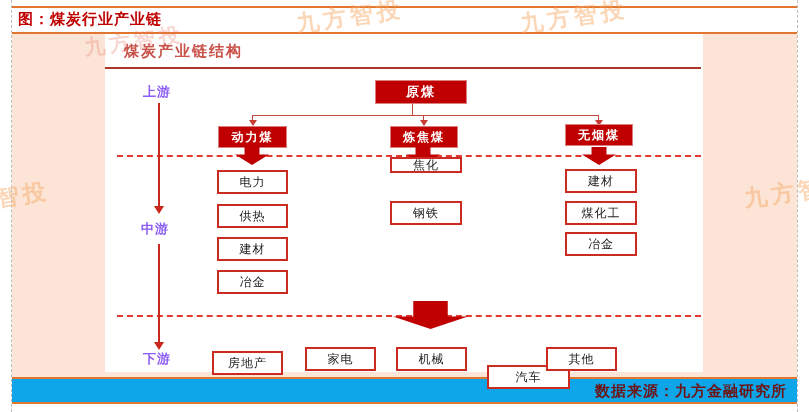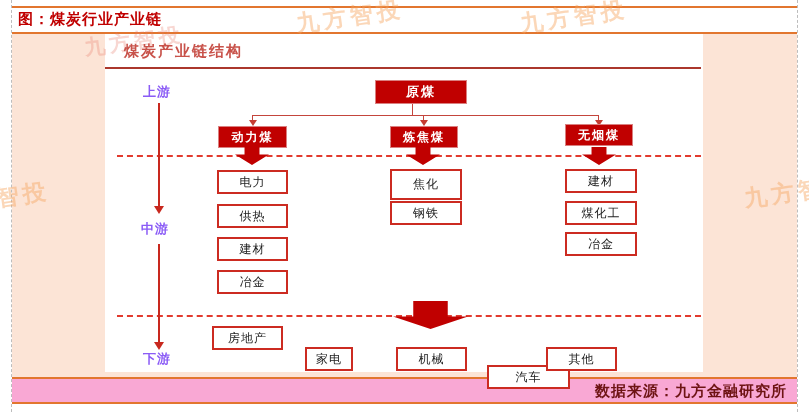--- a/index.html
+++ b/index.html
@@ -7,21 +7,21 @@
         font-family:"Liberation Sans","DejaVu Sans",sans-serif;}
   
   .vguide{position:absolute;top:0;height:412px;width:0;border-left:1px dashed #bdbdbd;z-index:0;}
   
   .title-bar{position:absolute;left:12px;top:6px;width:785px;height:28px;background:#ffffff;
              border-top:2px solid #e2762f;border-bottom:2px solid #e2762f;box-sizing:border-box;z-index:1;}
   .title-text{position:absolute;left:6px;top:2px;font-size:15px;font-weight:bold;color:#c00000;letter-spacing:1px;}
   
   .peach{position:absolute;left:12px;top:34px;width:785px;height:343px;background:#fce4d6;z-index:0;}
   
-  .footer-bar{position:absolute;left:12px;top:377px;width:785px;height:27px;background:#f9a8d4;
+  .footer-bar{position:absolute;left:12px;top:377px;width:785px;height:27px;background:#0ea5e9;
               border-top:2px solid #e2762f;border-bottom:2px solid #e2762f;box-sizing:border-box;z-index:1;}
   .footer-text{position:absolute;right:10px;top:3px;font-size:15px;font-weight:bold;color:#6e1414;letter-spacing:1px;}
   
   .panel{position:absolute;left:105px;top:34px;width:598px;height:338px;background:#ffffff;z-index:1;}
   .panel-header{position:absolute;left:110px;top:42px;font-size:15px;font-weight:bold;color:#c8524a;letter-spacing:2px;z-index:3;margin-left:14px;}
   .panel-rule{position:absolute;left:105px;top:67px;width:596px;height:2px;background:#ab372c;z-index:3;}
   
   .stage-label{position:absolute;font-size:13px;font-weight:bold;color:#8b5cf6;letter-spacing:1px;z-index:3;}
   .timeline{position:absolute;left:158px;width:2px;background:#c8281e;z-index:3;}
   .tl-head{position:absolute;left:154px;width:0;height:0;border-left:5px solid transparent;
@@ -99,32 +99,32 @@
   <div class="dashed-red" style="top:155px;"></div>
   <div class="arrow-sm" style="left:235px;top:147px;"></div>
   <div class="arrow-sm" style="left:406px;top:147px;"></div>
   <div class="arrow-sm" style="left:582px;top:147px;"></div>
 
   <div class="whitenode" style="left:217px;top:170px;width:71px;height:24px;">电力</div>
   <div class="whitenode" style="left:217px;top:204px;width:71px;height:24px;">供热</div>
   <div class="whitenode" style="left:217px;top:237px;width:71px;height:24px;">建材</div>
   <div class="whitenode" style="left:217px;top:270px;width:71px;height:24px;">冶金</div>
 
-  <div class="whitenode" style="left:390px;top:169px;width:72px;height:31px;">焦化</div>
+  <div class="whitenode" style="left:390px;top:157px;width:72px;height:16px;">焦化</div>
   <div class="whitenode" style="left:390px;top:201px;width:72px;height:24px;">钢铁</div>
 
   <div class="whitenode" style="left:565px;top:169px;width:72px;height:24px;">建材</div>
   <div class="whitenode" style="left:565px;top:201px;width:72px;height:24px;">煤化工</div>
   <div class="whitenode" style="left:565px;top:232px;width:72px;height:24px;">冶金</div>
 
   <div class="dashed-red" style="top:315px;"></div>
   <div class="arrow-lg"></div>
 
-  <div class="whitenode" style="left:212px;top:326px;width:71px;height:24px;">房地产</div>
-  <div class="whitenode" style="left:305px;top:347px;width:48px;height:24px;">家电</div>
+  <div class="whitenode" style="left:212px;top:351px;width:71px;height:24px;">房地产</div>
+  <div class="whitenode" style="left:305px;top:347px;width:71px;height:24px;">家电</div>
   <div class="whitenode" style="left:396px;top:347px;width:71px;height:24px;">机械</div>
   <div class="whitenode" style="left:487px;top:365px;width:83px;height:24px;">汽车</div>
   <div class="whitenode" style="left:546px;top:347px;width:71px;height:24px;">其他</div>
 
   <div class="footer-bar">
     <span class="footer-text">数据来源：九方金融研究所</span>
   </div>
 
 </div>
 

